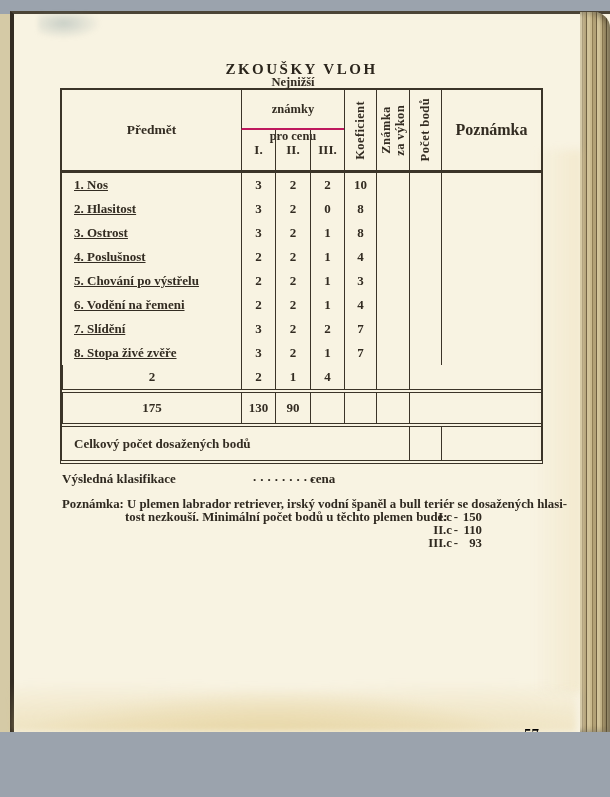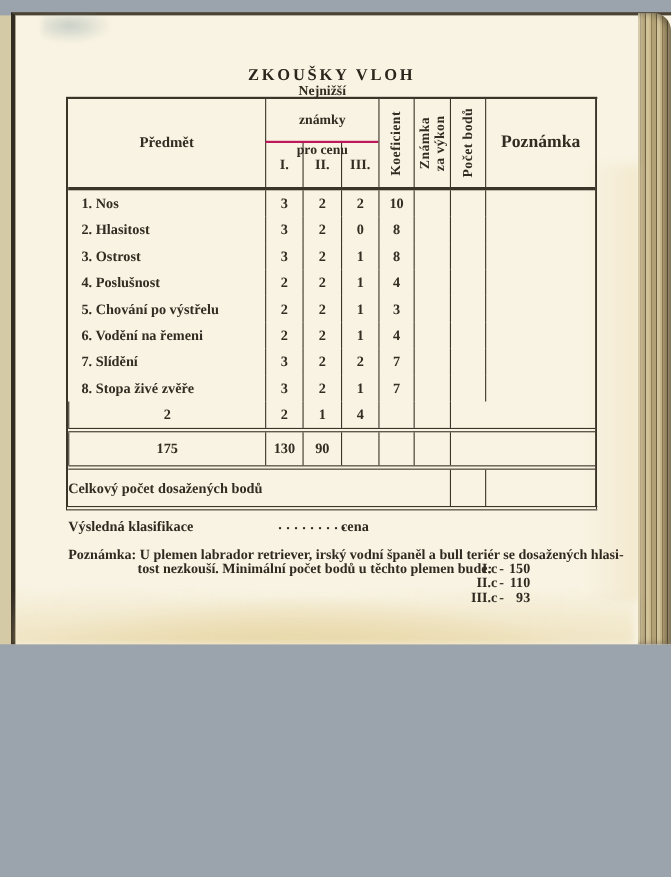--- a/index.html
+++ b/index.html
@@ -2,21 +2,21 @@
 <html><head>
 <meta charset="utf-8">
 <style>
   html,body{margin:0;padding:0;}
   body{
     width:610px;height:797px;overflow:hidden;position:relative;
     background:#9ba3ad;
     font-family:"Liberation Serif","DejaVu Serif",serif;
     color:#2f2920;
   }
-  .shot{position:absolute;inset:0;width:610px;height:586px;overflow:hidden;}
+  .shot{position:absolute;inset:0;width:610px;height:732px;overflow:hidden;}
 
   
   .left-strip{position:absolute;left:0;top:14px;bottom:0;width:10px;background:#d5caa6;}
   .page{
     position:absolute;left:10px;top:11px;right:0;bottom:0;
     background:#f8f3e2;
     border-top:3px solid #4b4436;
     border-left:4px solid #332c22;
   }
   .right-stack{
@@ -52,24 +52,24 @@
   .bl{border-left:1.5px solid #3b3428;}
   .h-predmet{grid-row:1/3;grid-column:1;font-size:13.5px;}
   .h-group{grid-row:1;grid-column:2/5;flex-direction:column;border-left:1.5px solid #3b3428;border-bottom:2px solid #be185d;
     font-size:12.5px;line-height:13px;text-align:center;gap:14px;}
   .h-sub{grid-row:2;font-size:13px;}
   .h-rot{grid-row:1/3;}
   .vert{writing-mode:vertical-rl;transform:rotate(180deg);font-size:12.5px;line-height:13.5px;text-align:center;letter-spacing:.4px;}
   .h-poznamka{grid-row:1/3;grid-column:8;font-size:16px;}
 
   .trow{display:grid;grid-template-columns:var(--cols);height:24px;}
-  .trow .label{justify-content:flex-start;padding-left:12px;white-space:nowrap;}
+  .trow .label{justify-content:flex-start;padding-left:12px;white-space:nowrap;text-decoration:underline;}
   .rmin{height:30px;border-top:4px double #3b3428;border-bottom:4px double #3b3428;}
   .rtotal{height:33px;}
-  .span6{grid-column:1/7;justify-content:flex-start;padding-left:0;white-space:nowrap;}
+  .span6{grid-column:1/7;justify-content:flex-start;padding-left:12px;white-space:nowrap;}
 
   
   .klas-label{position:absolute;left:62px;top:471px;font-size:13px;font-weight:700;}
   .klas-dots{position:absolute;left:253px;top:469px;font-size:13px;font-weight:700;letter-spacing:4px;}
   .klas-cena{position:absolute;left:310px;top:471px;font-size:13px;font-weight:700;}
   .note1{position:absolute;left:62px;top:498px;width:495px;font-size:12.8px;font-weight:700;line-height:13px;
     text-align:justify;text-align-last:justify;white-space:nowrap;}
   .note2{position:absolute;left:125px;top:511px;font-size:12.8px;font-weight:700;line-height:13px;white-space:nowrap;}
   .note-vals{position:absolute;left:418px;top:511px;font-size:12.8px;font-weight:700;line-height:13px;}
   .nv-line{display:grid;grid-template-columns:34px 8px 22px;}

